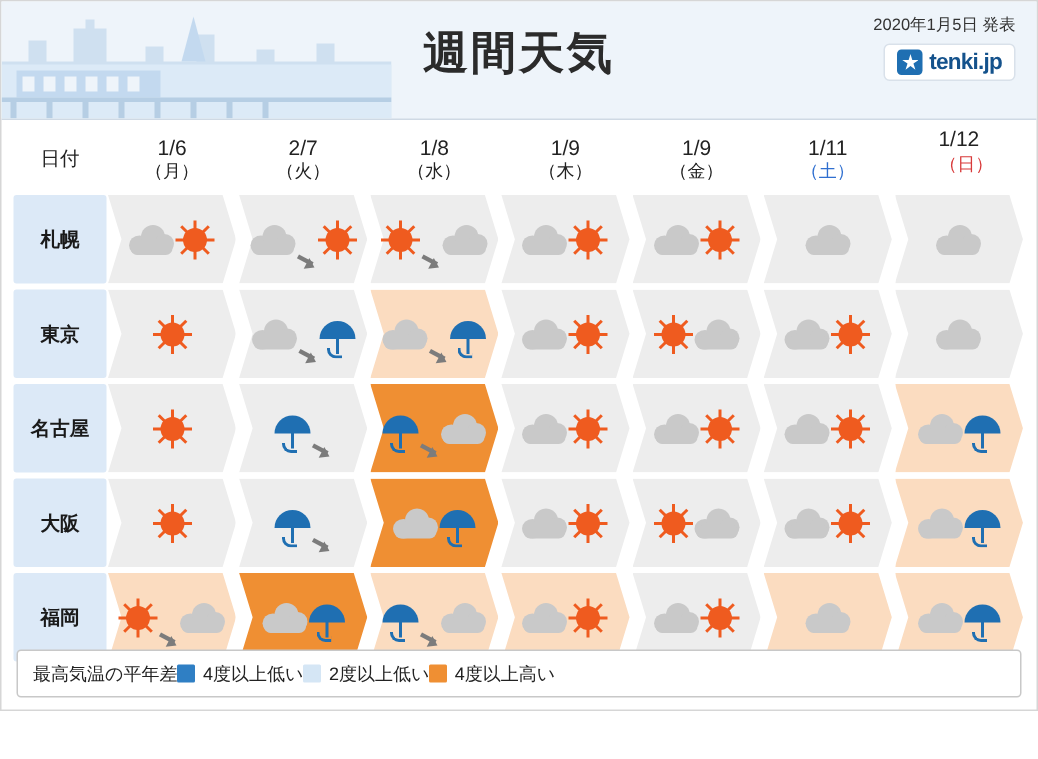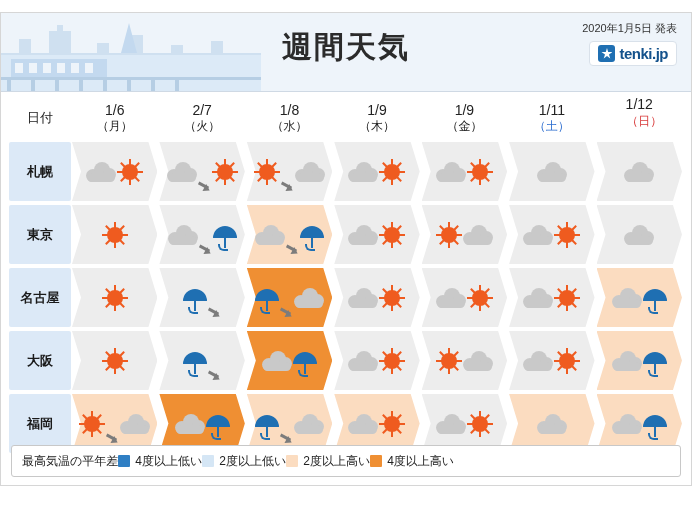--- a/index.html
+++ b/index.html
@@ -1,17 +1,17 @@
 <!DOCTYPE html>
 <html><head>
 <meta charset="utf-8">
 <style>
   html,body{margin:0;padding:0;}
   body{width:692px;height:506px;background:#ffffff;font-family:"Liberation Sans","DejaVu Sans",sans-serif;overflow:hidden;}
-  .page{position:relative;width:692px;height:474px;box-sizing:border-box;border:1px solid #d6d6d6;background:#fff;margin-top:12px;}
+  .page{position:relative;width:692px;height:474px;box-sizing:border-box;border:1px solid #d6d6d6;background:#fff;}
 
   
   .header{position:relative;height:78px;background:#eef4fa;border-bottom:1px solid #cfd9e4;overflow:hidden;}
   .skyline{position:absolute;left:0;bottom:0;width:260px;height:78px;}
   .title{position:absolute;left:0;right:0;top:14px;text-align:center;font-size:30px;font-weight:bold;color:#2b2b2b;letter-spacing:2px;}
   .pubdate{position:absolute;right:14px;top:8px;font-size:11px;color:#333;}
   .logo{position:absolute;right:14px;top:28px;display:flex;align-items:flex-start;gap:4px;background:#fff;border:1px solid #d9e1ea;border-radius:4px;padding:3px 8px;}
   .logo .mark{width:17px;height:17px;border-radius:3px;background:#1f6fb2;position:relative;display:inline-block;}
   .logo .mark:before{content:"";position:absolute;left:3px;top:3px;width:11px;height:11px;background:#fff;clip-path:polygon(50% 0%,61% 36%,100% 36%,68% 58%,80% 96%,50% 72%,20% 96%,32% 58%,0% 36%,39% 36%);}
   .logo .txt{font-size:15px;font-weight:bold;color:#14528c;letter-spacing:-0.5px;}
@@ -716,22 +716,18 @@
     <span class="lbl">最高気温の平年差</span>
     <span class="item">
       <span class="sw" style="background:#2f7fc4"></span>
       <span>4度以上低い</span>
     </span>
     <span class="item">
       <span class="sw" style="background:#d5e6f5"></span>
       <span>2度以上低い</span>
     </span>
     <span class="item">
-      <span class="sw" style="background:#fbdcc0"></span>
-      <span>2度以上高い</span>
-    </span>
-    <span class="item">
       <span class="sw" style="background:#ef8f33"></span>
       <span>4度以上高い</span>
     </span>
   </div>
 
 </div>
 
 </body></html>

